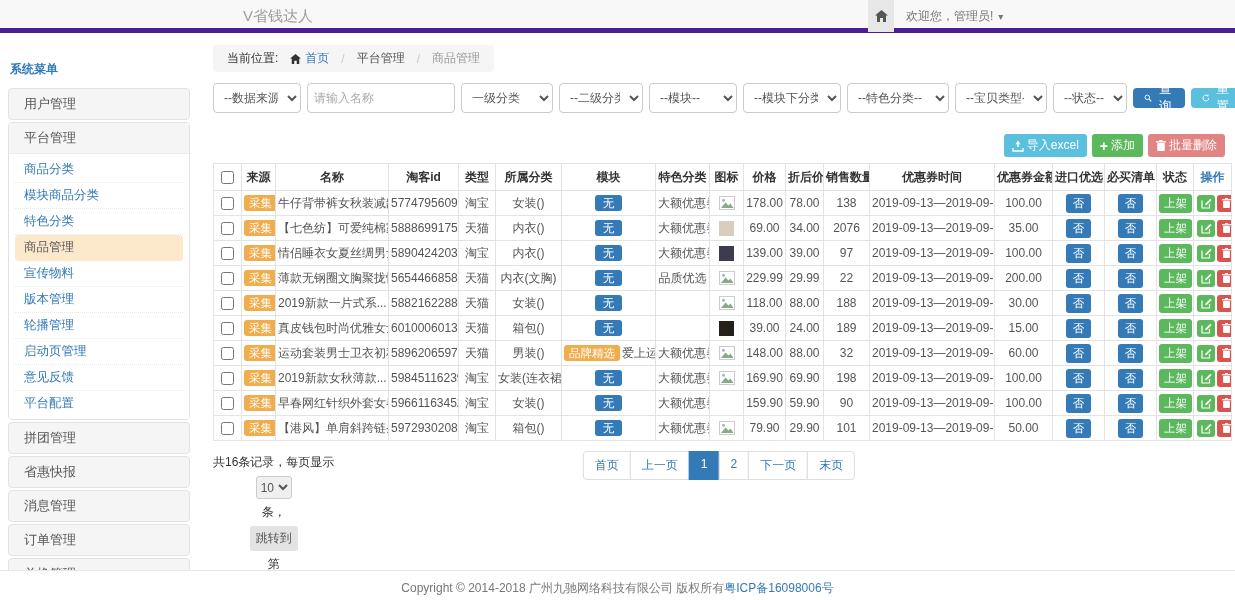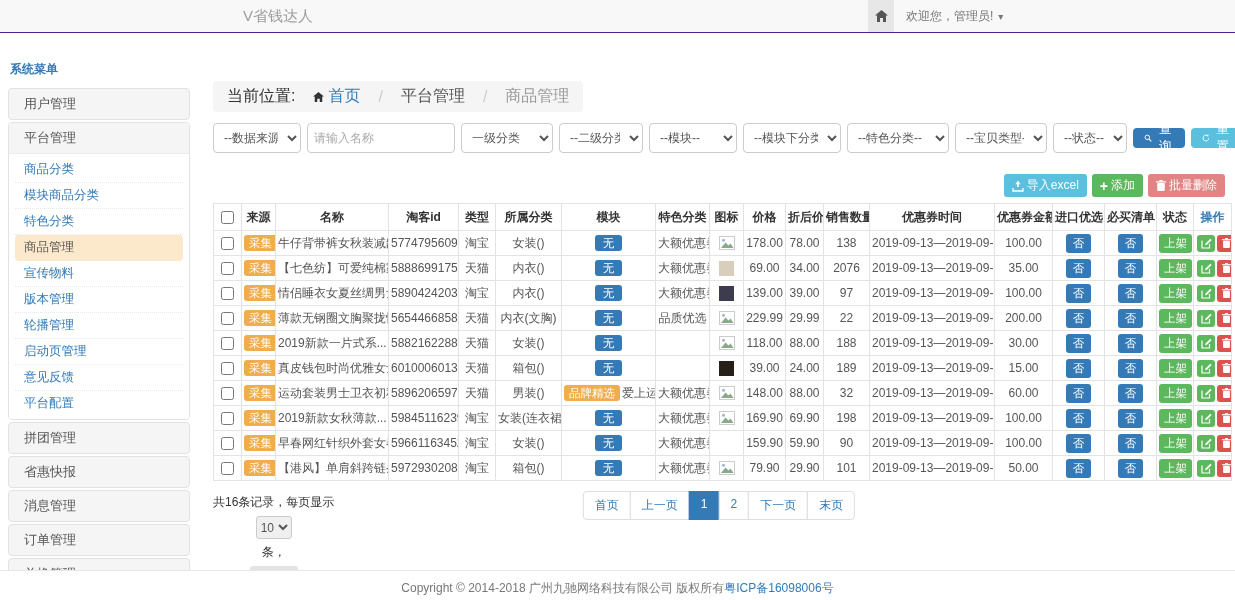--- a/index.html
+++ b/index.html
@@ -4,21 +4,21 @@
 <style>
   * { box-sizing: border-box; }
   body {
     margin: 0; width: 1235px; height: 600px; position: relative; overflow: hidden;
     background: #fff; font-family: "Liberation Sans", "DejaVu Sans", sans-serif;
   }
   a { text-decoration: none; cursor: pointer; }
 
   
   .navbar { position: absolute; top: 0; left: 0; width: 100%; height: 33px;
-            background: #f8f8f8; border-bottom: 1px solid #4c1d95; }
+            background: #f8f8f8; border-bottom: 5px solid #4c1d95; }
   .brand { position: absolute; left: 243px; top: 0; line-height: 32px; font-size: 15px; color: #9d9d9d; }
   .home-box { position: absolute; left: 868px; top: 0; width: 26px; height: 32px; background: #e7e7e7;
               display: flex; align-items: center; justify-content: center; cursor: pointer; }
   .welcome { position: absolute; left: 906px; top: 0; height: 32px; display: flex; align-items: center;
              gap: 5px; font-size: 12px; color: #777; cursor: pointer; }
   .caret { font-size: 10px; color: #777; }
 
   
   .sidebar { position: absolute; left: 8px; top: 53px; width: 182px; }
   .sidebar-title { color: #337ab7; font-weight: bold; font-size: 12px; padding: 8px 2px 10px; }
@@ -27,22 +27,22 @@
   .panel.expanded { background: #fff; }
   .panel.expanded .panel-head { background: #f5f5f5; border-bottom: 1px solid #ececec; }
   .submenu { padding: 3px 6px; background: #fff; }
   .submenu-item { display: block; padding: 0 9px; line-height: 25px; font-size: 12.5px; color: #337ab7;
                   border-bottom: 1px dotted #e8e8e8; }
   .submenu-item:last-child { border-bottom: 0; }
   .submenu-item.active { background: #fce8cb; border-radius: 4px; color: #5a5a5a; border-bottom-color: transparent; }
 
   
   .main { position: absolute; left: 213px; top: 45px; width: 1012px; }
-  .breadcrumb { display: inline-flex; align-items: center; gap: 18px; background: #f5f5f5; border-radius: 4px;
-                padding: 5px 14px; font-size: 16px; color: #333; margin-top: 36px; }
+  .breadcrumb { display: inline-flex; align-items: center; gap: 12px; background: #f5f5f5; border-radius: 4px;
+                padding: 5px 14px; font-size: 12px; color: #333; }
   .bc-home { display: inline-flex; align-items: center; gap: 4px; color: #337ab7; }
   .bc-sep { color: #ccc; }
   .bc-section { color: #555; }
   .bc-current { color: #9a9a9a; }
 
   .filter-bar { margin-top: 11px; display: flex; align-items: center; gap: 6px; }
   .filter-controls { display: flex; align-items: center; gap: 6px; }
   .f-ctl { height: 30px; border: 1px solid #ccc; border-radius: 4px; background: #fff; color: #555;
            font-size: 12px; padding: 0 6px; font-family: inherit; }
   input.f-ctl::placeholder { color: #aaa; }

